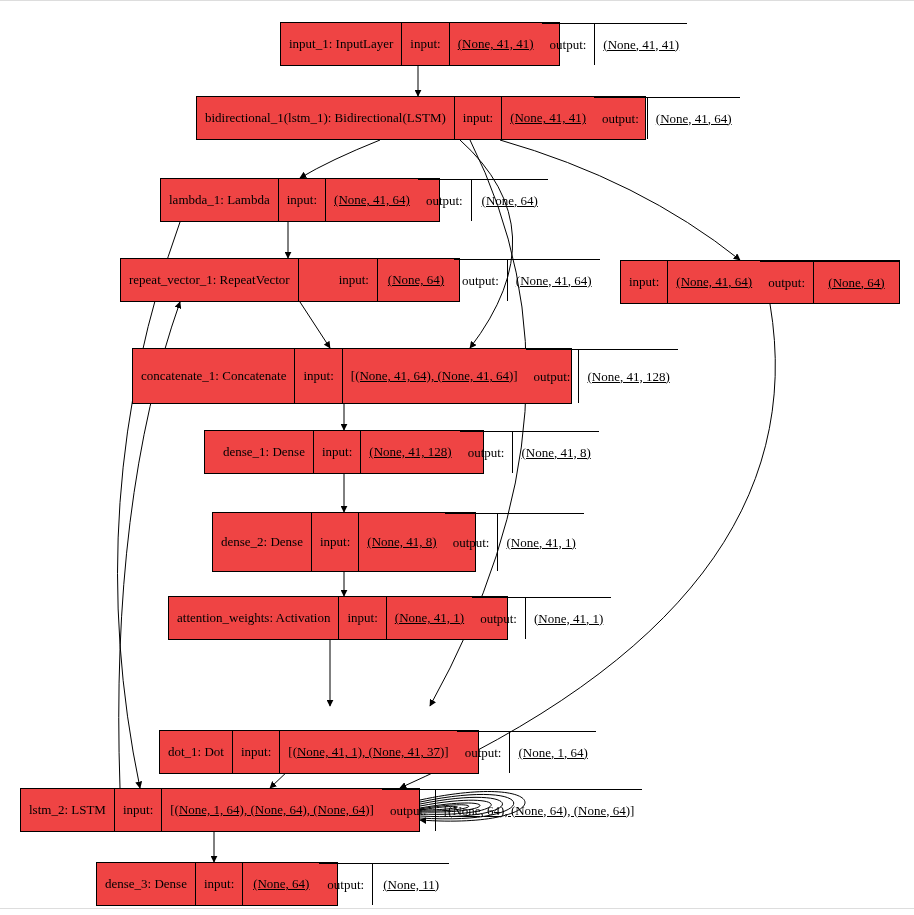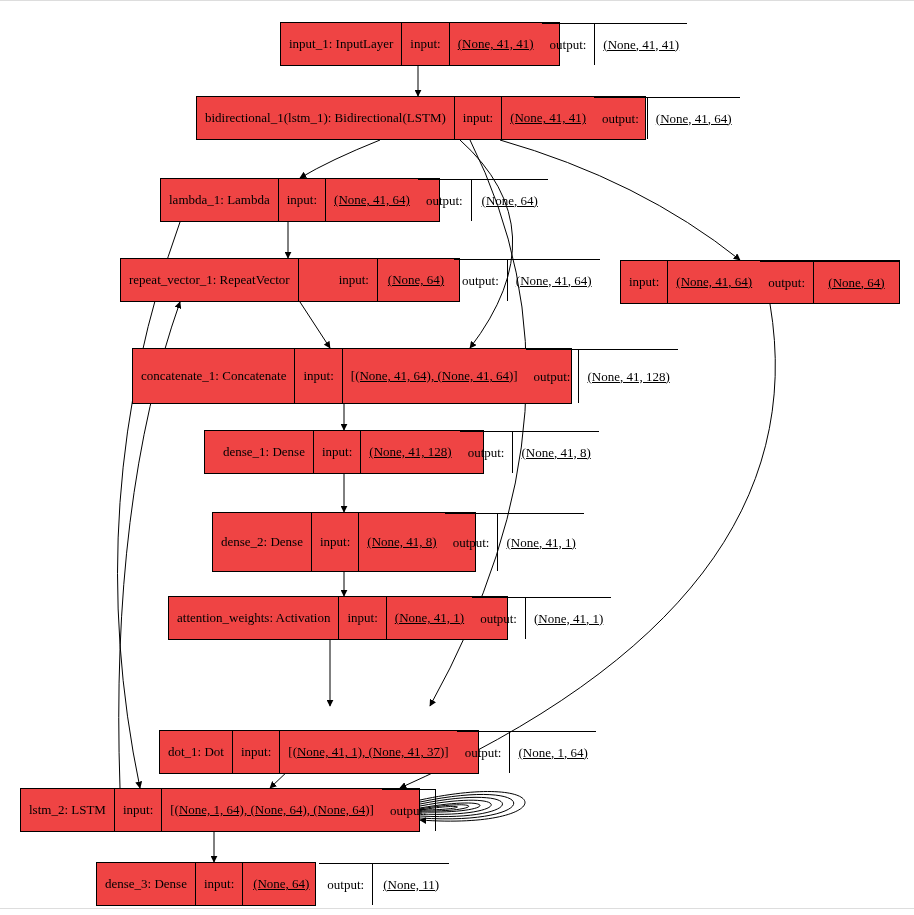--- a/index.html
+++ b/index.html
@@ -280,25 +280,26 @@
 
   <div class="node" style="left:20px; top:788px; width:400px; height:44px;">
     <div class="name">lstm_2: LSTM</div>
     <div class="io">
       <div class="row">
           <div class="lbl">input:</div>
           <div class="shape">[(None, 1, 64), (None, 64), (None, 64)]</div>
         </div>
       <div class="row">
           <div class="lbl">output:</div>
-        </div>
-    </div>
-  </div>
-
-  <div class="node" style="left:96px; top:862px; width:220px; height:44px;">
+          <div class="shape">[(None, 64), (None, 64), (None, 64)]</div>
+        </div>
+    </div>
+  </div>
+
+  <div class="node" style="left:96px; top:862px; width:242px; height:44px;">
     <div class="name">dense_3: Dense</div>
     <div class="io">
       <div class="row">
           <div class="lbl">input:</div>
           <div class="shape">(None, 64)</div>
         </div>
       <div class="row">
           <div class="lbl">output:</div>
           <div class="shape">(None, 11)</div>
         </div>

